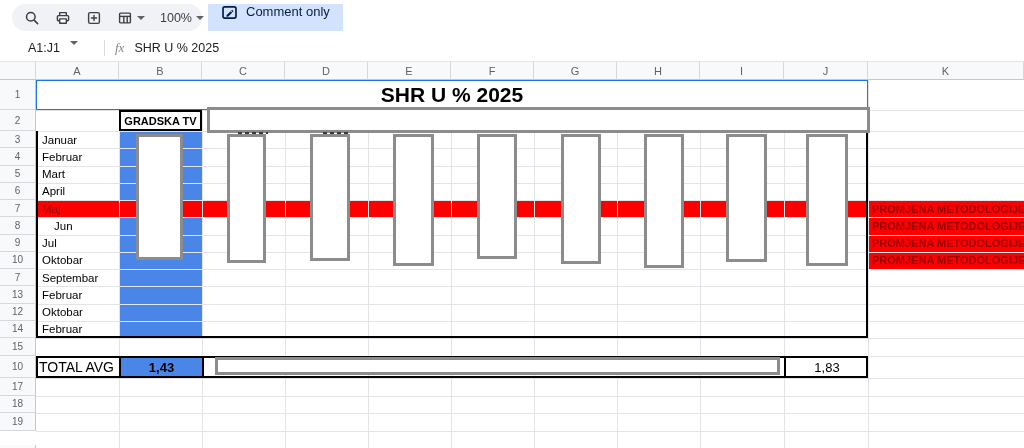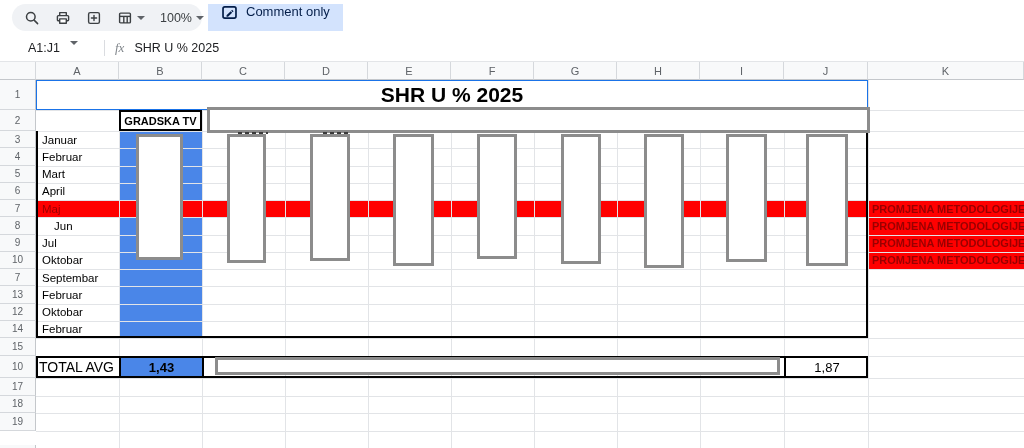--- a/index.html
+++ b/index.html
@@ -187,21 +187,21 @@
       <div class="l" style="left: 38px; top: 207px; width: 80px; height: 17.25px; font-size: 11.5px; padding-left: 4px; color: rgb(0, 0, 0);">Septembar</div>
       <div class="l" style="left: 38px; top: 224.25px; width: 80px; height: 17.25px; font-size: 11.5px; padding-left: 4px; color: rgb(0, 0, 0);">Februar</div>
       <div class="l" style="left: 38px; top: 241.5px; width: 80px; height: 17.25px; font-size: 11.5px; padding-left: 4px; color: rgb(0, 0, 0);">Oktobar</div>
       <div class="l" style="left: 38px; top: 258.75px; width: 80px; height: 17.25px; font-size: 11.5px; padding-left: 4px; color: rgb(0, 0, 0);">Februar</div>
       <div class="l" style="left: 868px; top: 138px; width: 156px; height: 17.25px; font-size: 11px; font-weight: 700; color: rgb(153, 0, 0); padding-left: 4px; white-space: nowrap; overflow: hidden;">PROMJENA METODOLOGIJE</div>
       <div class="l" style="left: 868px; top: 155.25px; width: 156px; height: 17.25px; font-size: 11px; font-weight: 700; color: rgb(153, 0, 0); padding-left: 4px; white-space: nowrap; overflow: hidden;">PROMJENA METODOLOGIJE</div>
       <div class="l" style="left: 868px; top: 172.5px; width: 156px; height: 17.25px; font-size: 11px; font-weight: 700; color: rgb(153, 0, 0); padding-left: 4px; white-space: nowrap; overflow: hidden;">PROMJENA METODOLOGIJE</div>
       <div class="l" style="left: 868px; top: 189.75px; width: 156px; height: 17.25px; font-size: 11px; font-weight: 700; color: rgb(153, 0, 0); padding-left: 4px; white-space: nowrap; overflow: hidden;">PROMJENA METODOLOGIJE</div>
       <div class="l" style="left: 39px; top: 294px; width: 79px; height: 22px; font-size: 14px;">TOTAL AVG</div>
       <div class="c" style="left: 121px; top: 294px; width: 81px; height: 22px; font-size: 13px; font-weight: 700;">1,43</div>
-      <div class="c" style="left: 786px; top: 294px; width: 82px; height: 22px; font-size: 13px;">1,87</div>
+      <div class="c" style="left: 786px; top: 294px; width: 82px; height: 22px; font-size: 13px;">1,83</div>
       <div class="redact" style="left: 207px; top: 45px; width: 663px; height: 26px;"></div>
       <div class="redact" style="left: 136px; top: 72px; width: 47px; height: 126px;"></div>
       <div class="redact" style="left: 227px; top: 72px; width: 39px; height: 129px;"></div>
       <div class="redact" style="left: 310px; top: 72px; width: 40px; height: 127px;"></div>
       <div class="redact" style="left: 393px; top: 72px; width: 41px; height: 132px;"></div>
       <div class="redact" style="left: 477px; top: 72px; width: 40px; height: 125px;"></div>
       <div class="redact" style="left: 561px; top: 72px; width: 40px; height: 130px;"></div>
       <div class="redact" style="left: 644px; top: 72px; width: 40px; height: 134px;"></div>
       <div class="redact" style="left: 726px; top: 72px; width: 41px; height: 128px;"></div>
       <div class="redact" style="left: 806px; top: 72px; width: 42px; height: 132px;"></div>

